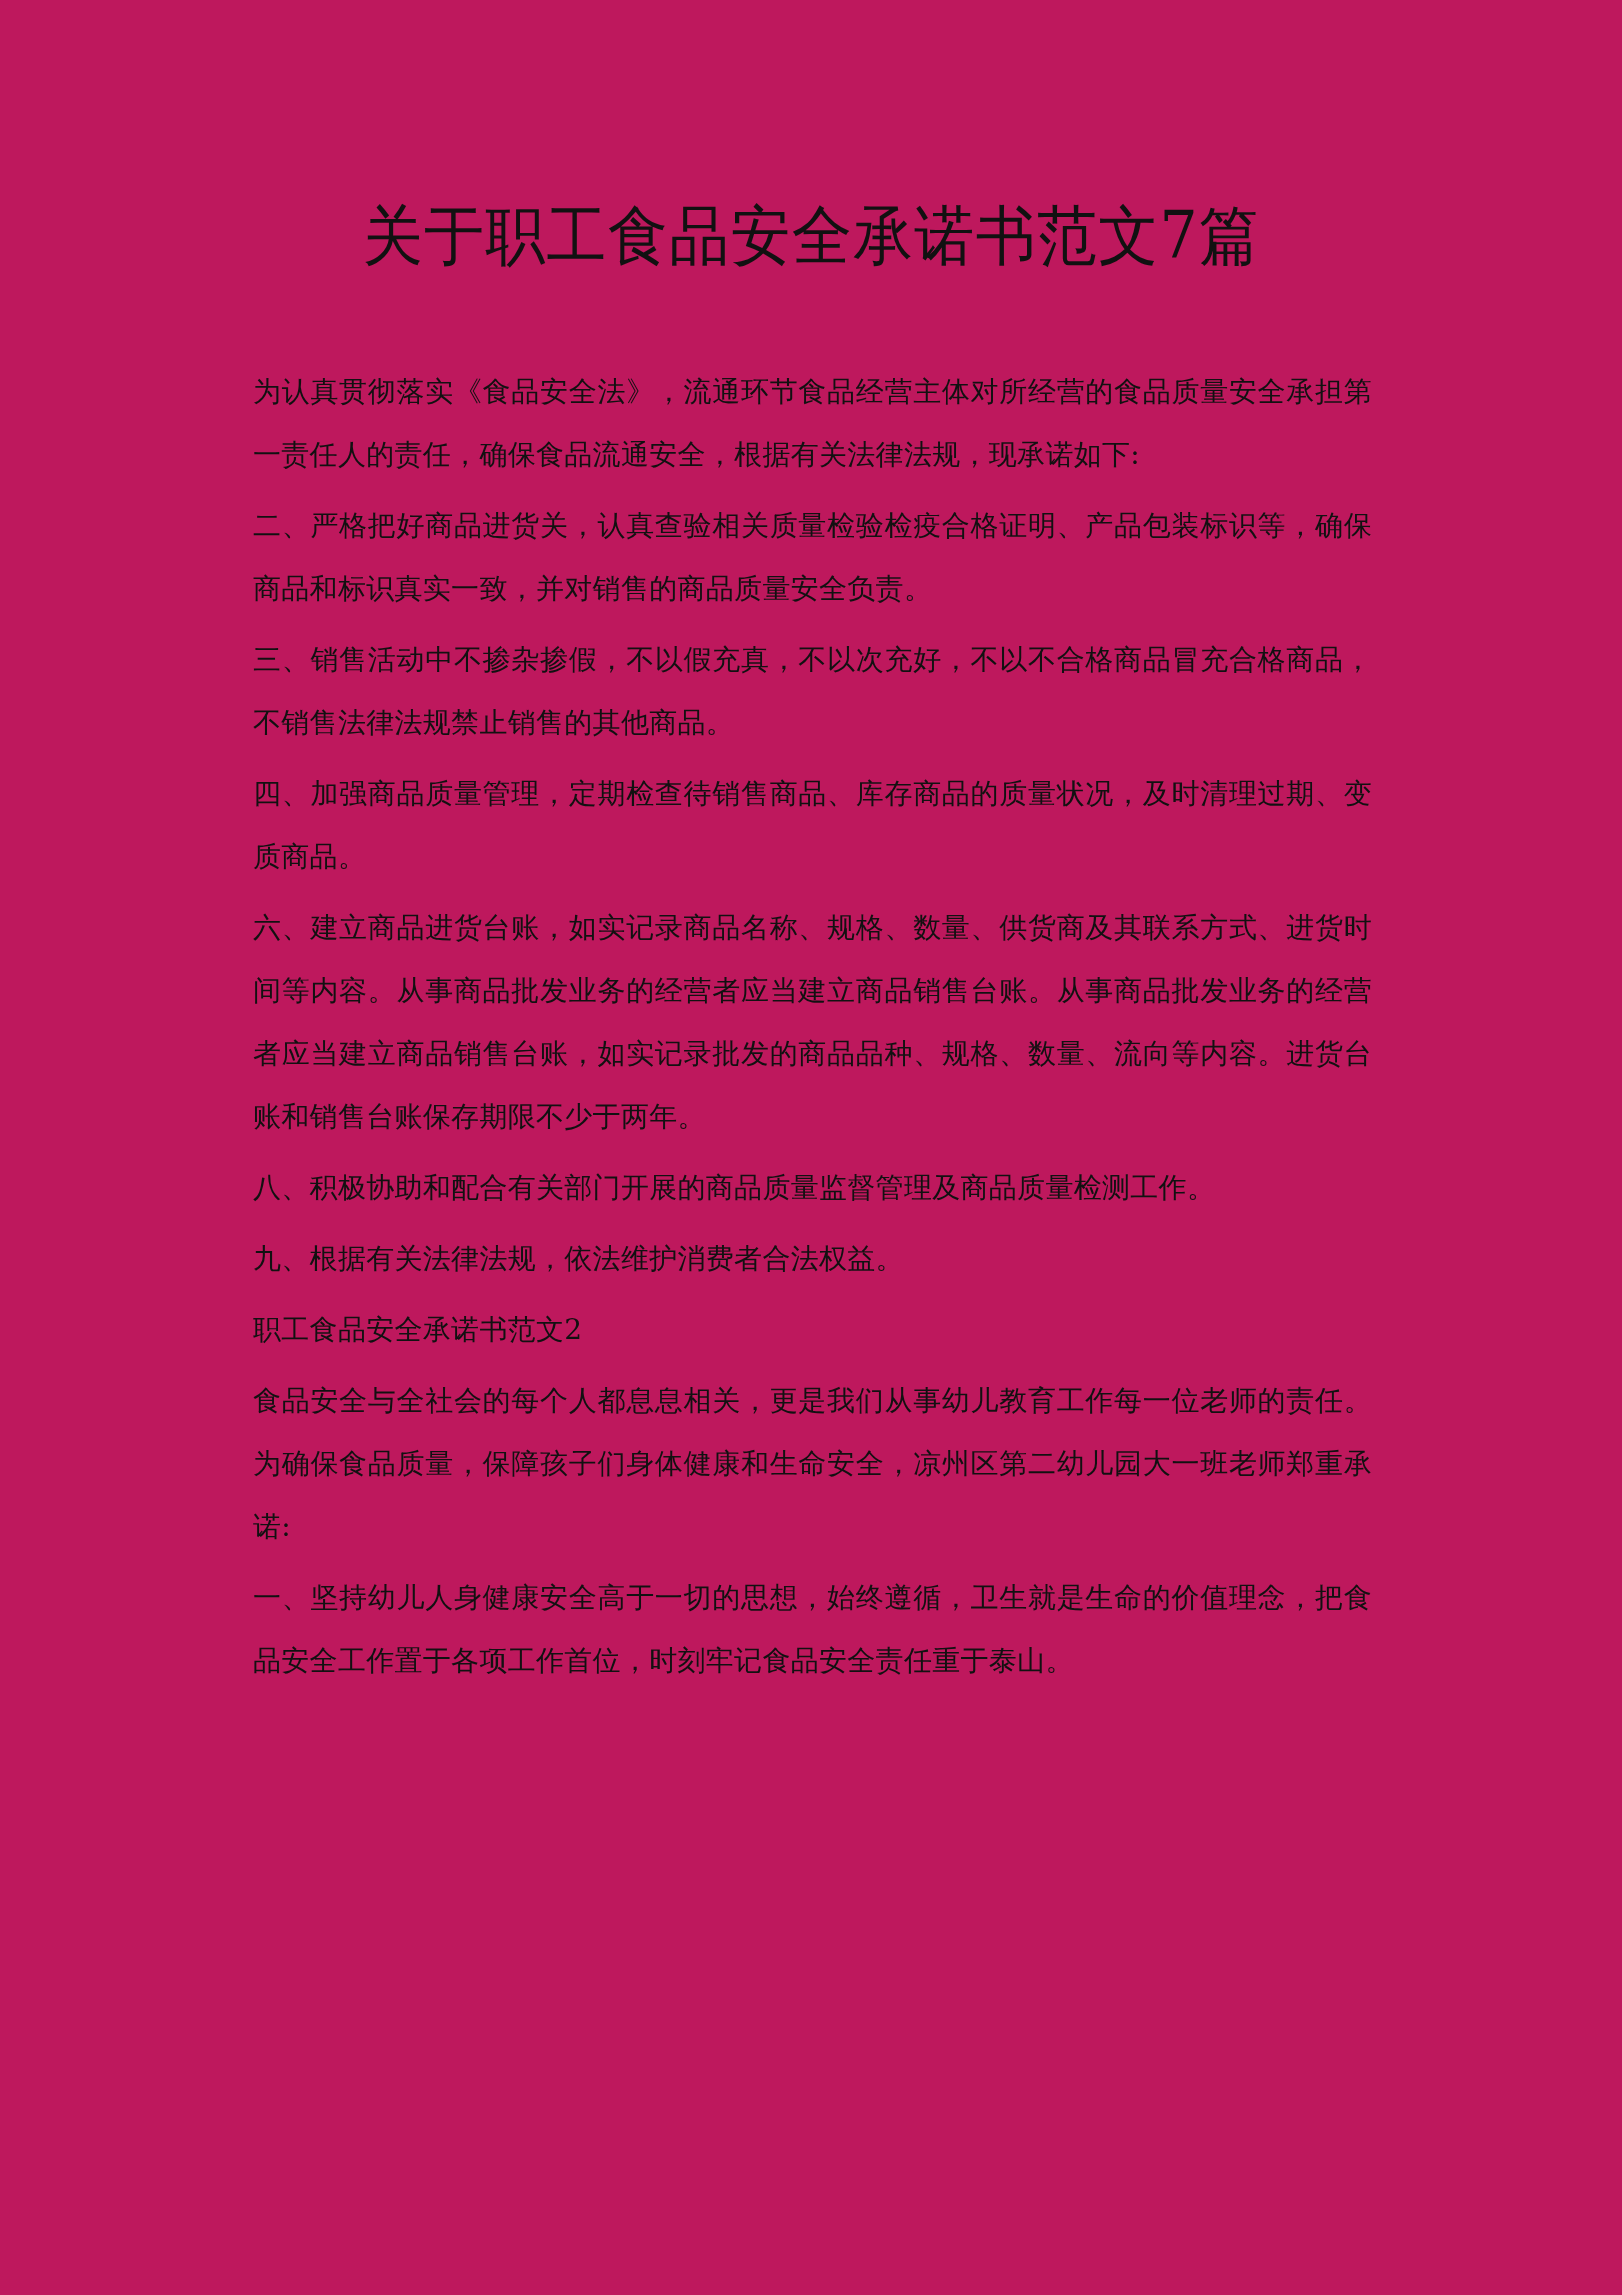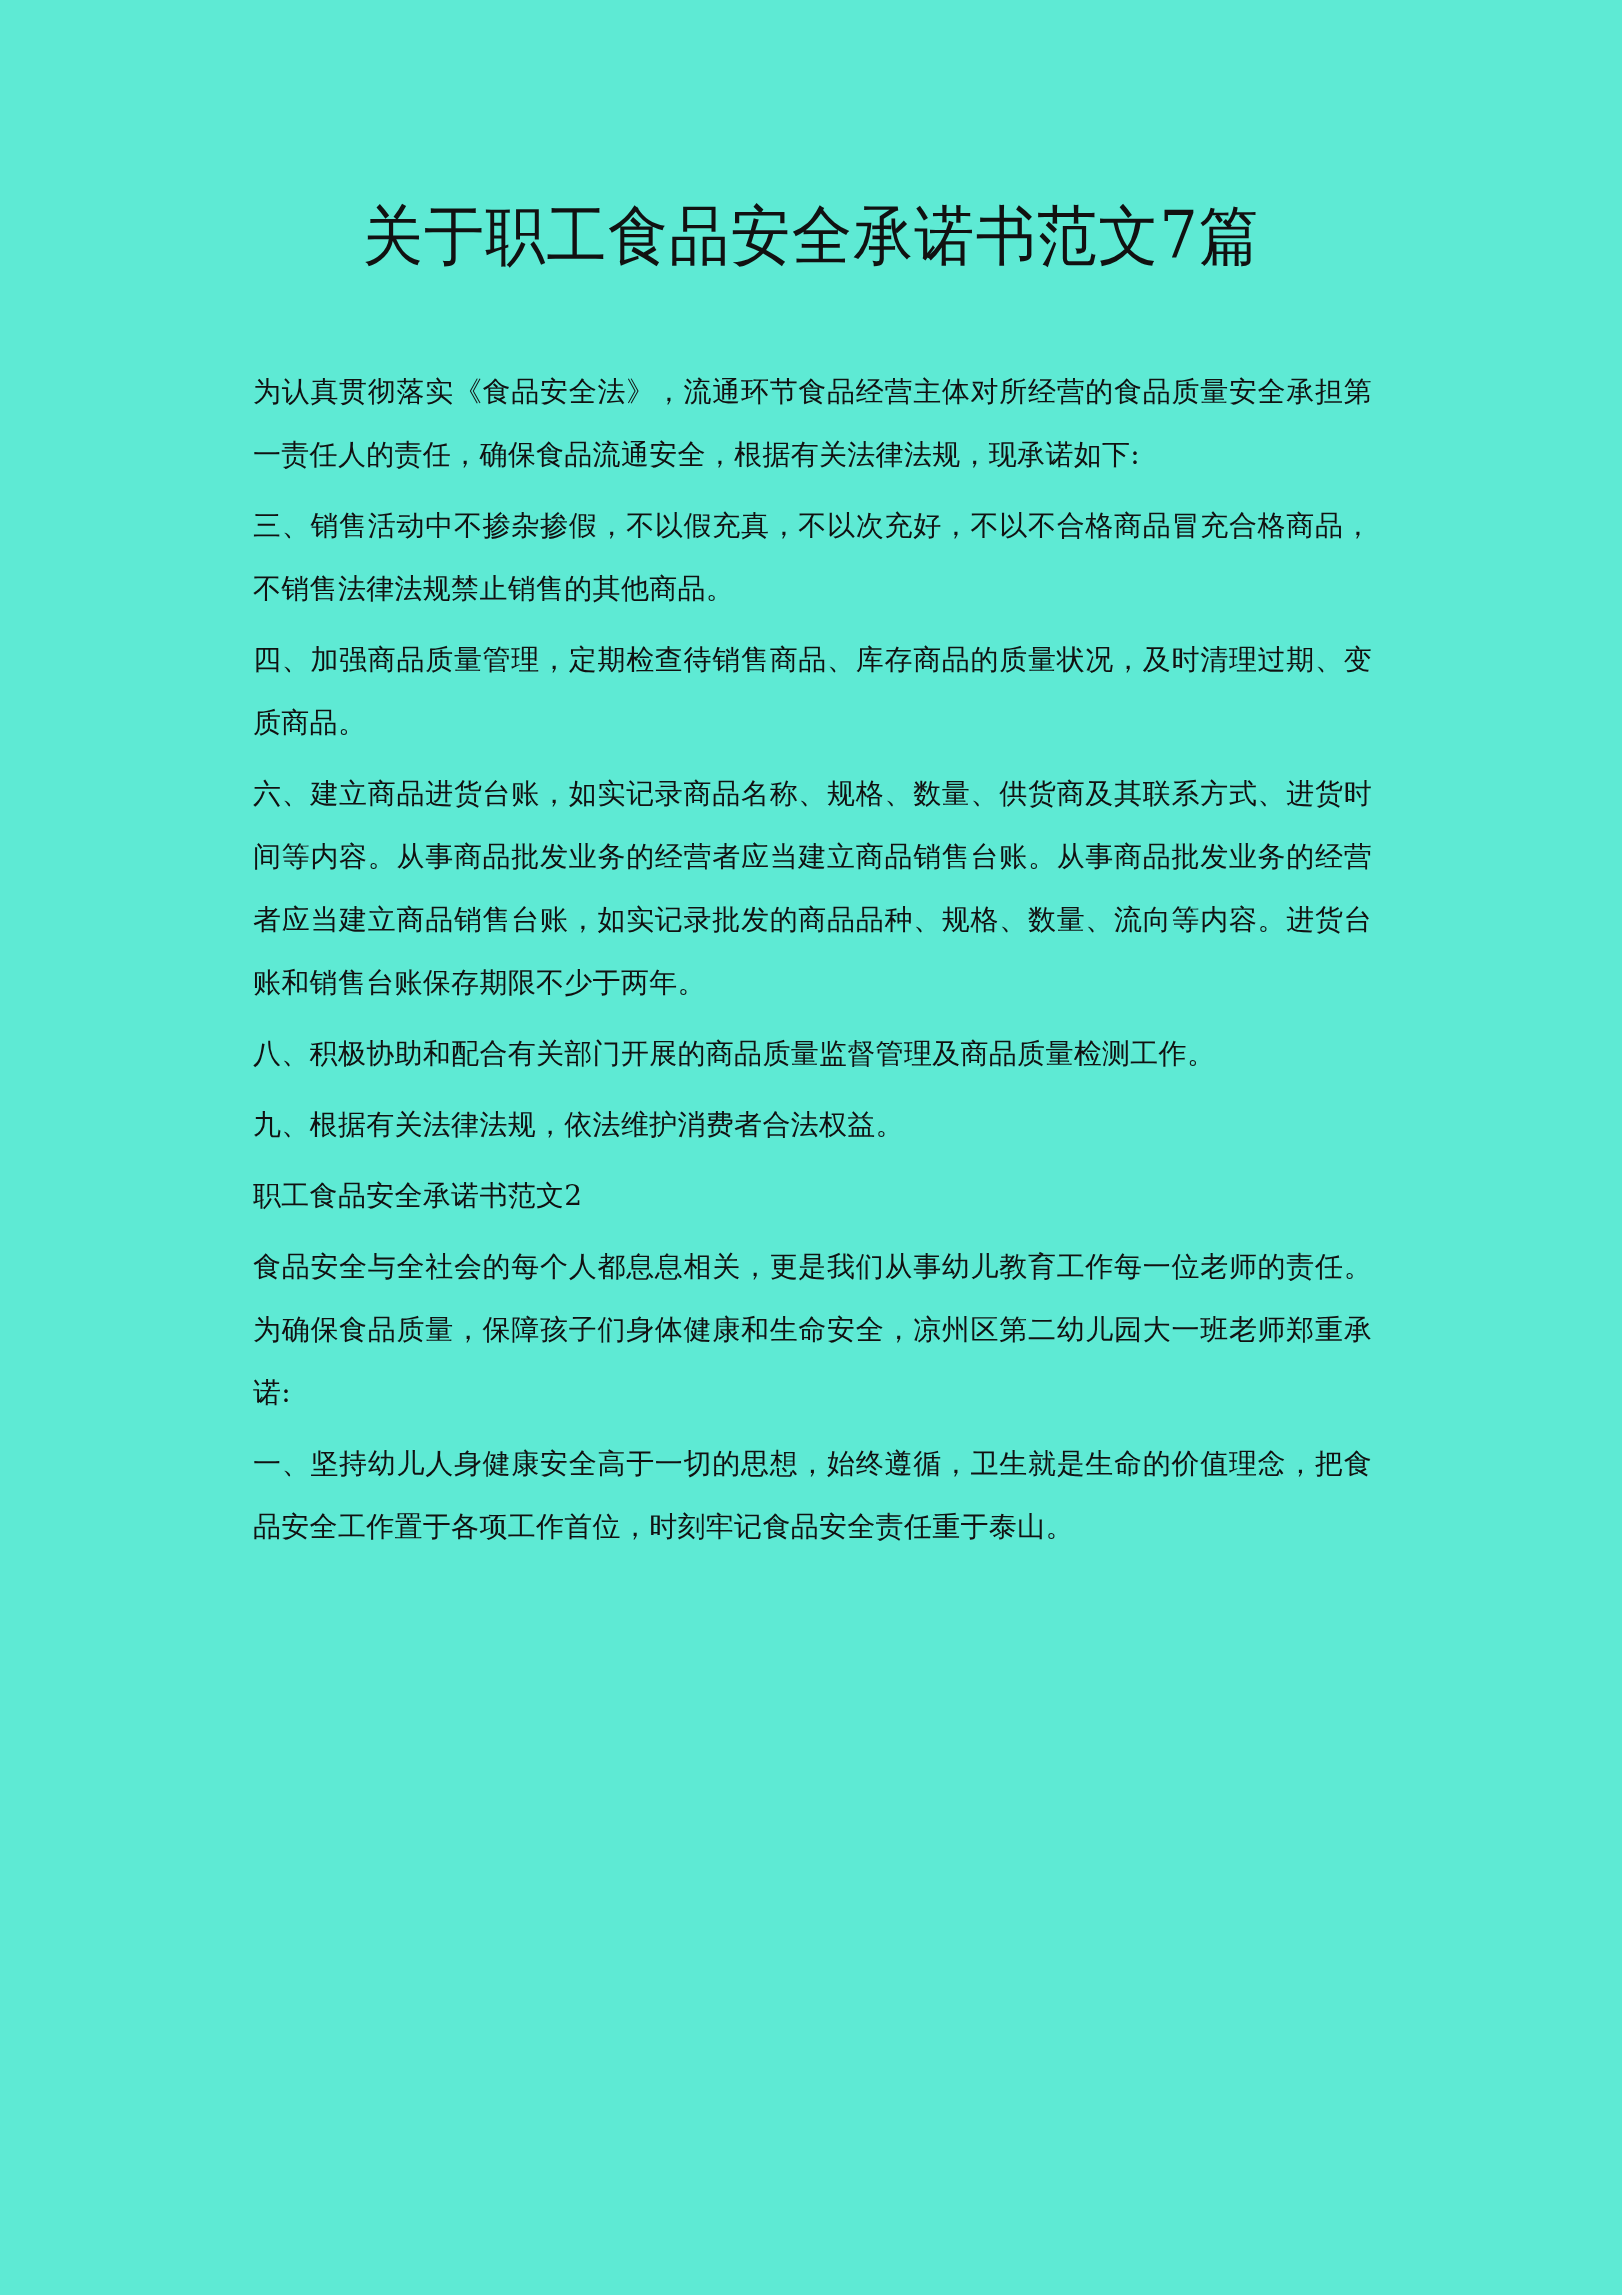--- a/index.html
+++ b/index.html
@@ -13,21 +13,21 @@
     position: relative;
     overflow: hidden;
     color: #111111;
     font-family: "DejaVu Serif", "Liberation Serif", serif;
   }
   .page {
     position: absolute;
     left: 0; top: 0;
     width: 1623px;
     height: 2295px;
-    background: #5eead4;
+    background: #be185d;
   }
   .title {
     position: absolute;
     left: 0;
     top: 196px;
     width: 1623px;
     text-align: center;
     font-size: 60px;
     line-height: 79px;
     letter-spacing: 1.3px;
@@ -52,20 +52,21 @@
   }
 </style>
 </head>
 <body>
 
 <div class="page">
   <h1 class="title">关于职工食品安全承诺书范文7篇</h1>
 
   <div class="body">
     <p>为认真贯彻落实《食品安全法》，流通环节食品经营主体对所经营的食品质量安全承担第一责任人的责任，确保食品流通安全，根据有关法律法规，现承诺如下:</p>
+    <p>二、严格把好商品进货关，认真查验相关质量检验检疫合格证明、产品包装标识等，确保商品和标识真实一致，并对销售的商品质量安全负责。</p>
     <p>三、销售活动中不掺杂掺假，不以假充真，不以次充好，不以不合格商品冒充合格商品，不销售法律法规禁止销售的其他商品。</p>
     <p>四、加强商品质量管理，定期检查待销售商品、库存商品的质量状况，及时清理过期、变质商品。</p>
     <p>六、建立商品进货台账，如实记录商品名称、规格、数量、供货商及其联系方式、进货时间等内容。从事商品批发业务的经营者应当建立商品销售台账。从事商品批发业务的经营者应当建立商品销售台账，如实记录批发的商品品种、规格、数量、流向等内容。进货台账和销售台账保存期限不少于两年。</p>
     <p>八、积极协助和配合有关部门开展的商品质量监督管理及商品质量检测工作。</p>
     <p>九、根据有关法律法规，依法维护消费者合法权益。</p>
     <p>职工食品安全承诺书范文2</p>
     <p>食品安全与全社会的每个人都息息相关，更是我们从事幼儿教育工作每一位老师的责任。为确保食品质量，保障孩子们身体健康和生命安全，凉州区第二幼儿园大一班老师郑重承诺:</p>
     <p>一、坚持幼儿人身健康安全高于一切的思想，始终遵循，卫生就是生命的价值理念，把食品安全工作置于各项工作首位，时刻牢记食品安全责任重于泰山。</p>
   </div>
 </div>

